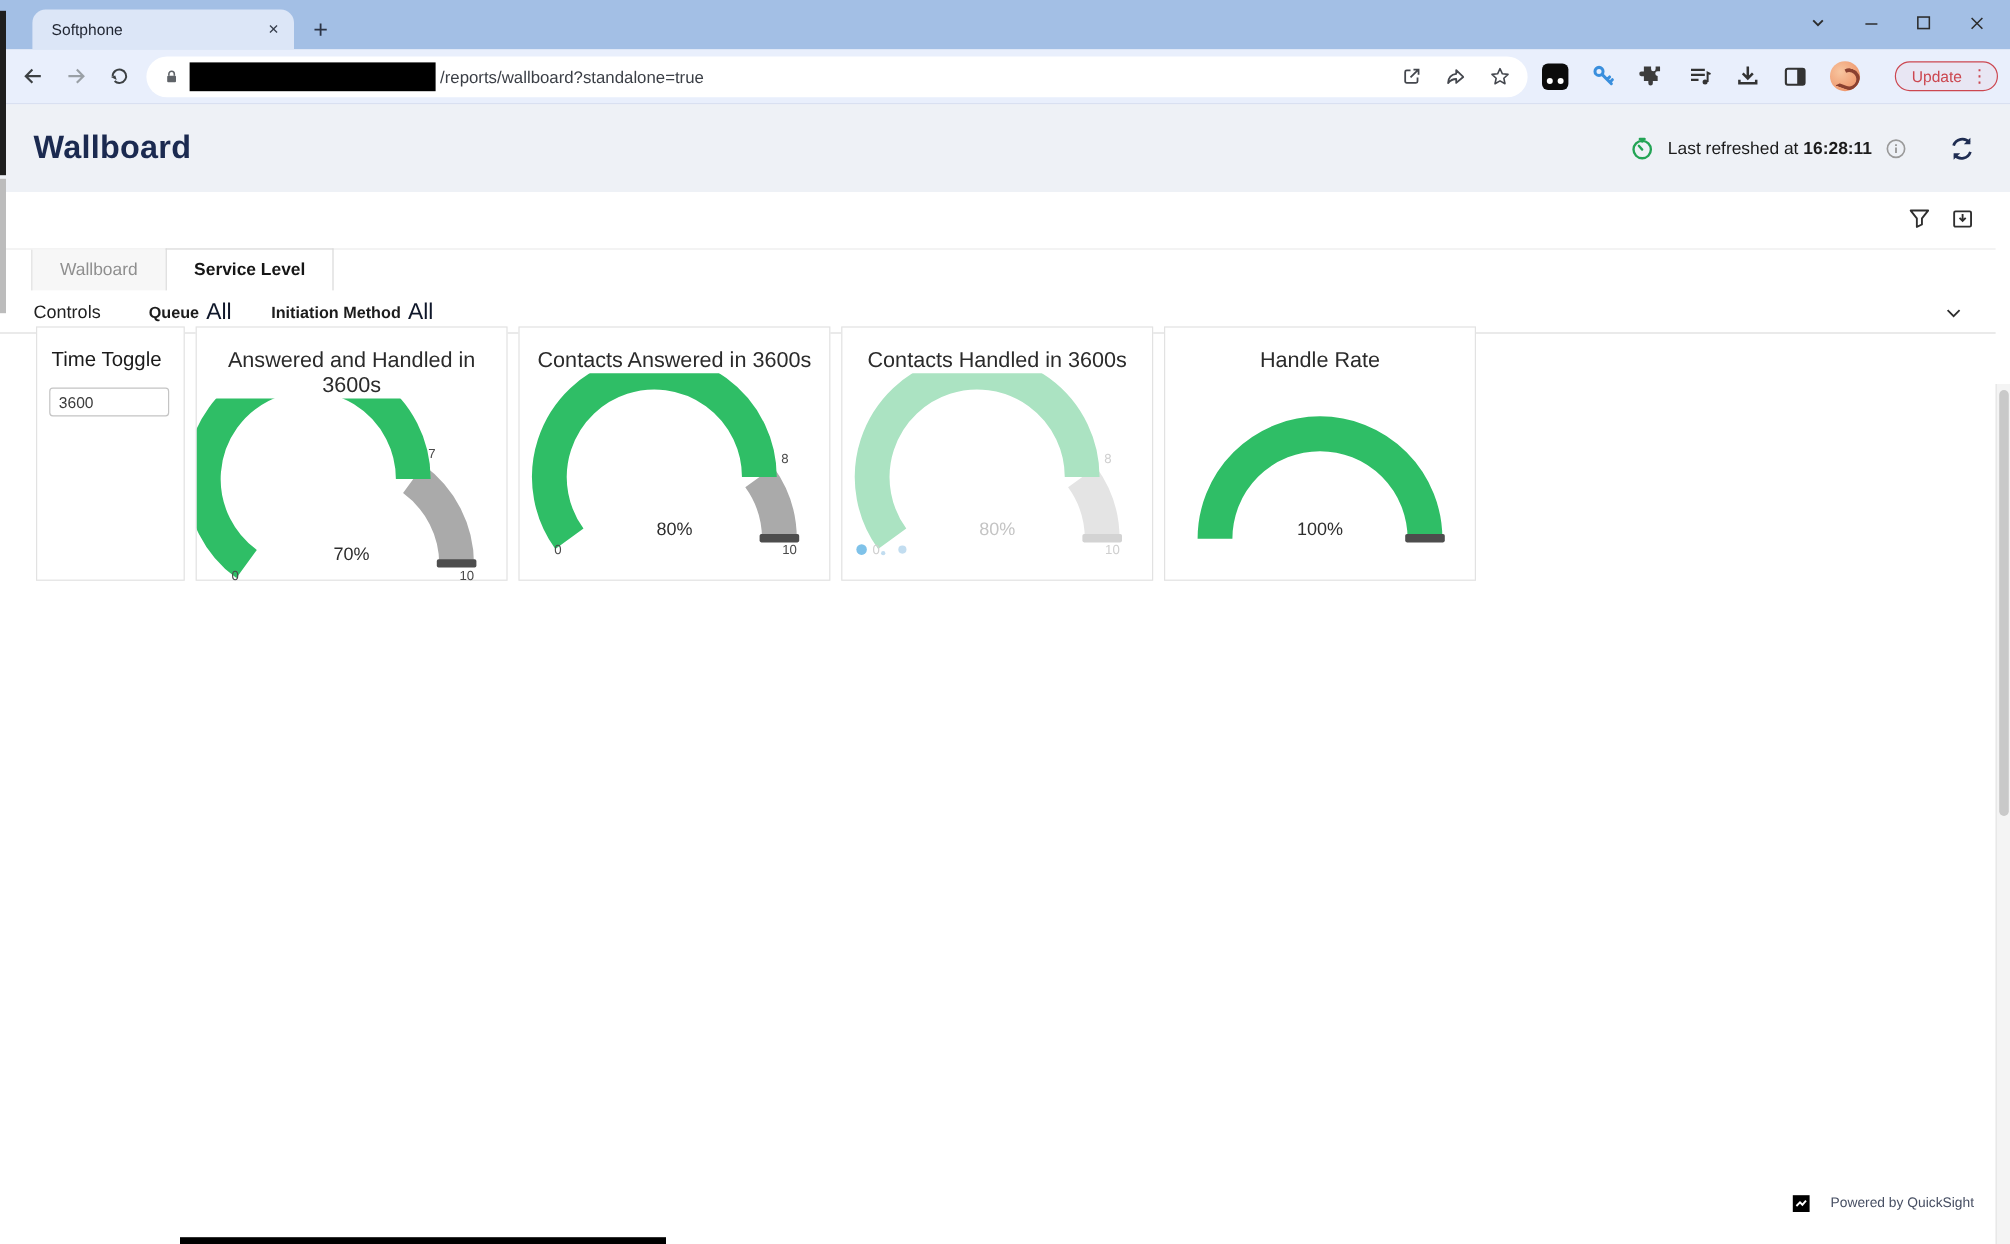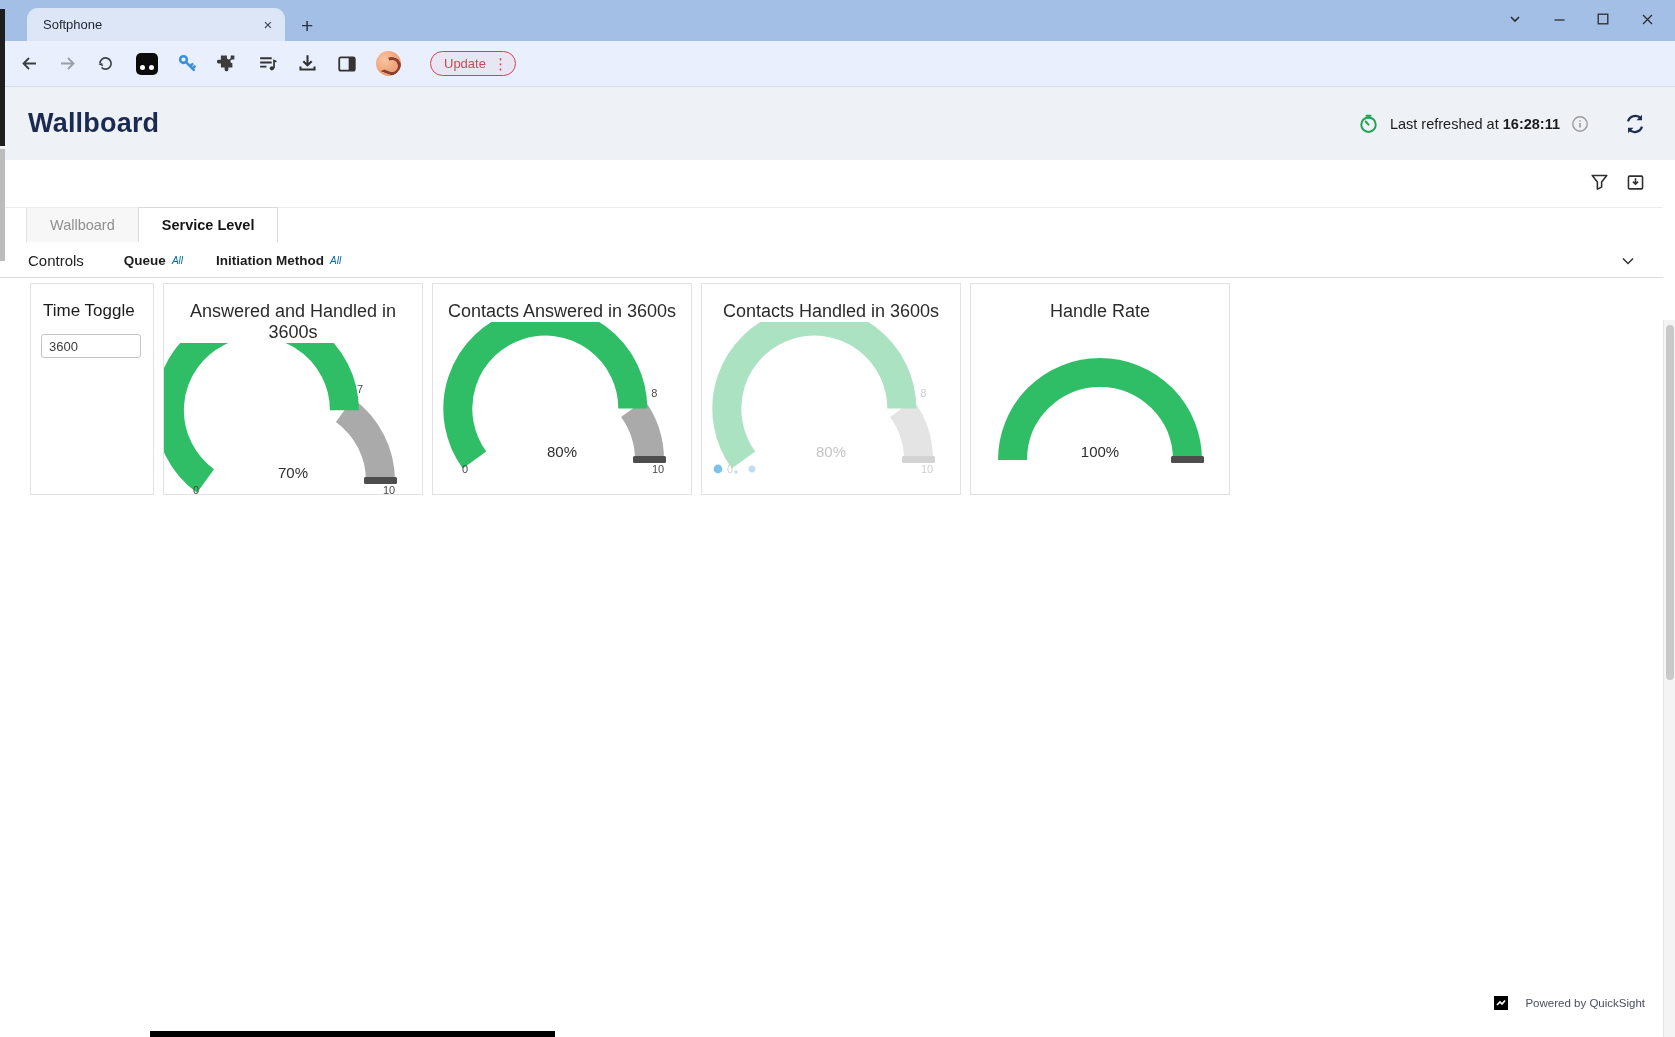--- a/index.html
+++ b/index.html
@@ -1,21 +1,21 @@
 <!DOCTYPE html>
 <html><head>
 <meta charset="utf-8">
 <style>
   * { box-sizing: border-box; margin: 0; padding: 0; }
   html,body { width:1675px; height:1037px; overflow:hidden; }
   body { font-family:"Liberation Sans", sans-serif; background:#fff; position:relative; }
 
   
   .tabstrip { height:41px; background:#a3bfe5; display:flex; align-items:flex-end; position:relative; }
-  .browser-tab { width:258px; height:33px; background:#dce6f7; border-radius:11px 11px 0 0; margin-left:27px;
+  .browser-tab { width:218px; height:33px; background:#dce6f7; border-radius:11px 11px 0 0; margin-left:27px;
                  display:flex; align-items:center; padding:0 8px 0 16px; font-size:13px; color:#1f2430; }
   .tab-close { margin-left:auto; font-size:15px; color:#39404f; width:18px; height:18px; line-height:17px; text-align:center; border-radius:50%; cursor:default; }
   .newtab-btn { font-size:21px; color:#2b3344; margin:0 0 5px 16px; line-height:21px; }
   .win-controls { position:absolute; right:6px; top:0; height:38px; display:flex; align-items:center; }
   .win-btn { width:44px; text-align:center; color:#2c2c2c; font-size:13px; }
   .win-btn svg { display:block; margin:0 auto; }
 
   .toolbar { height:46px; background:#e9effc; display:flex; align-items:center; padding:0 10px; border-bottom:1px solid #d5ddee; }
   .nav-icon { width:30px; height:30px; margin:0 4px; display:flex; align-items:center; justify-content:center; }
   .urlbar { width:1236px; height:34px; background:#fff; border-radius:17px; display:flex; align-items:center; padding:0 14px; margin-left:4px; }
@@ -45,24 +45,24 @@
   .tabline { position:absolute; top:47px; left:0; right:12px; border-top:1px solid #ececec; }
   .sheet-tabs { position:absolute; top:47px; left:26px; display:flex; align-items:flex-end; }
   .sheet-tab { height:34px; display:flex; align-items:center; padding:0 23px; font-size:14.5px; }
   .sheet-tab.inactive { color:#8f8f8f; background:#f7f7f7; border-left:1px solid #e1e1e1; }
   .sheet-tab.active { color:#161616; font-weight:700; background:#fff; border:1px solid #dadada; border-bottom:none; height:35px; }
   .controls-row { position:absolute; top:84px; left:0; right:12px; height:34px; border-bottom:1px solid #dcdcdc;
                   display:flex; align-items:center; padding:0 26px 0 28px; }
   .controls-title { font-size:15px; color:#212121; margin-right:40px; }
   .filter { display:flex; align-items:center; gap:6px; margin-right:33px;justify-content:center; }
   .filter .f-label { font-size:13.5px; font-weight:700; color:#1c1c1c; }
-  .filter .f-value { font-size:10px; color:#0369a1;font-style:italic; }
+  .filter .f-value { font-size:19px; color:#0f172a; }
   .controls-chevron { margin-left:auto; }
 
-  .cards-row { position:absolute; top:123px; left:30px; display:flex; gap:9px; }
+  .cards-row { position:absolute; top:112px; left:30px; display:flex; gap:9px; }
   .card { background:#fff; border:1px solid #e2e2e2; }
   .time-card { width:124px; height:212px; }
   .time-title { margin:17px 0 0 12px; font-size:17px; color:#1b1b1b; }
   .time-input { display:block; margin:13px auto 0 10px; width:100px; height:24px; border:1px solid #c4c4c4; border-radius:3px;
                 font-size:13px; color:#3c3c3c; padding:0 7px; font-family:"Liberation Sans",sans-serif; outline:none; }
   .gauge-card { width:260px; height:212px; }
   .gauge-title { margin-top:17px; text-align:center; font-size:18px; color:#2b2b2b; }
   .gauge-card svg { display:block; }
 
   .footer-brand { position:absolute; right:30px; top:836px; display:flex; align-items:center; gap:17px; font-size:11.5px; color:#474f63; }
@@ -119,20 +119,40 @@
         <path d="M3 9.5h12M10 4l5.5 5.5L10 15" fill="none" stroke="#9aa0a6" stroke-width="1.8"></path>
       </svg>
   </div>
   <div class="nav-icon">
     <svg width="19" height="19" viewBox="0 0 22 22">
       <path d="M4.5 11a6.5 6.5 0 1 1 1.9 4.6" fill="none" stroke="#3c4043" stroke-width="1.9"></path>
       <path d="M4 10l.6 4.4L9 13.8z" fill="#3c4043" transform="rotate(170 6 12.5)"></path>
     </svg>
   </div>
 
+  <div class="urlbar">
+    <svg width="14" height="16" viewBox="0 0 16 16">
+      <path d="M5.4 7V5.3a2.6 2.6 0 0 1 5.2 0V7" fill="none" stroke="#5f6368" stroke-width="1.5"></path>
+      <rect x="3.8" y="7" width="8.4" height="6.2" rx="1" fill="#5f6368"></rect>
+    </svg>
+    <div class="url-redaction"></div>
+    <span class="url-path">/reports/wallboard?standalone=true</span>
+    <div class="pill-icons">
+      <svg width="17" height="17" viewBox="0 0 16 16">
+        <path d="M7 3.5H4a1.2 1.2 0 0 0-1.2 1.2V12A1.2 1.2 0 0 0 4 13.2h7.3A1.2 1.2 0 0 0 12.5 12V9" fill="none" stroke="#44474e" stroke-width="1.4"></path>
+        <path d="M9.3 2.8h4v4M13.1 2.9L7 9" fill="none" stroke="#44474e" stroke-width="1.4"></path>
+      </svg>
+      <svg width="18" height="17" viewBox="0 0 17 16">
+        <path d="M14.5 8.6 9 3.2v3C5 6.6 2.8 9.6 2.6 13.4 4.6 11 6.4 10.2 9 10.2v3.1z" fill="none" stroke="#44474e" stroke-width="1.4" stroke-linejoin="round"></path>
+      </svg>
+      <svg width="18" height="18" viewBox="0 0 18 18">
+        <path d="M9 2.2l2 4.3 4.7.5-3.5 3.2.95 4.6L9 12.4l-4.15 2.4.95-4.6L2.3 7l4.7-.5z" fill="none" stroke="#44474e" stroke-width="1.3" stroke-linejoin="round"></path>
+      </svg>
+    </div>
+  </div>
 
   <div class="ext-icons">
     <div class="ext-redacted">
         <i class="d1"></i>
         <i class="d2"></i>
       </div>
     <svg width="21" height="21" viewBox="0 0 20 20">
       <circle cx="6.2" cy="6.2" r="3.2" fill="none" stroke="#3a8fdd" stroke-width="2.4"></circle>
       <path d="M8.6 8.6L16 16M12.6 12.6l2-2M14.8 14.8l2-2" fill="none" stroke="#3a8fdd" stroke-width="2.4" stroke-linecap="round"></path>
     </svg>

